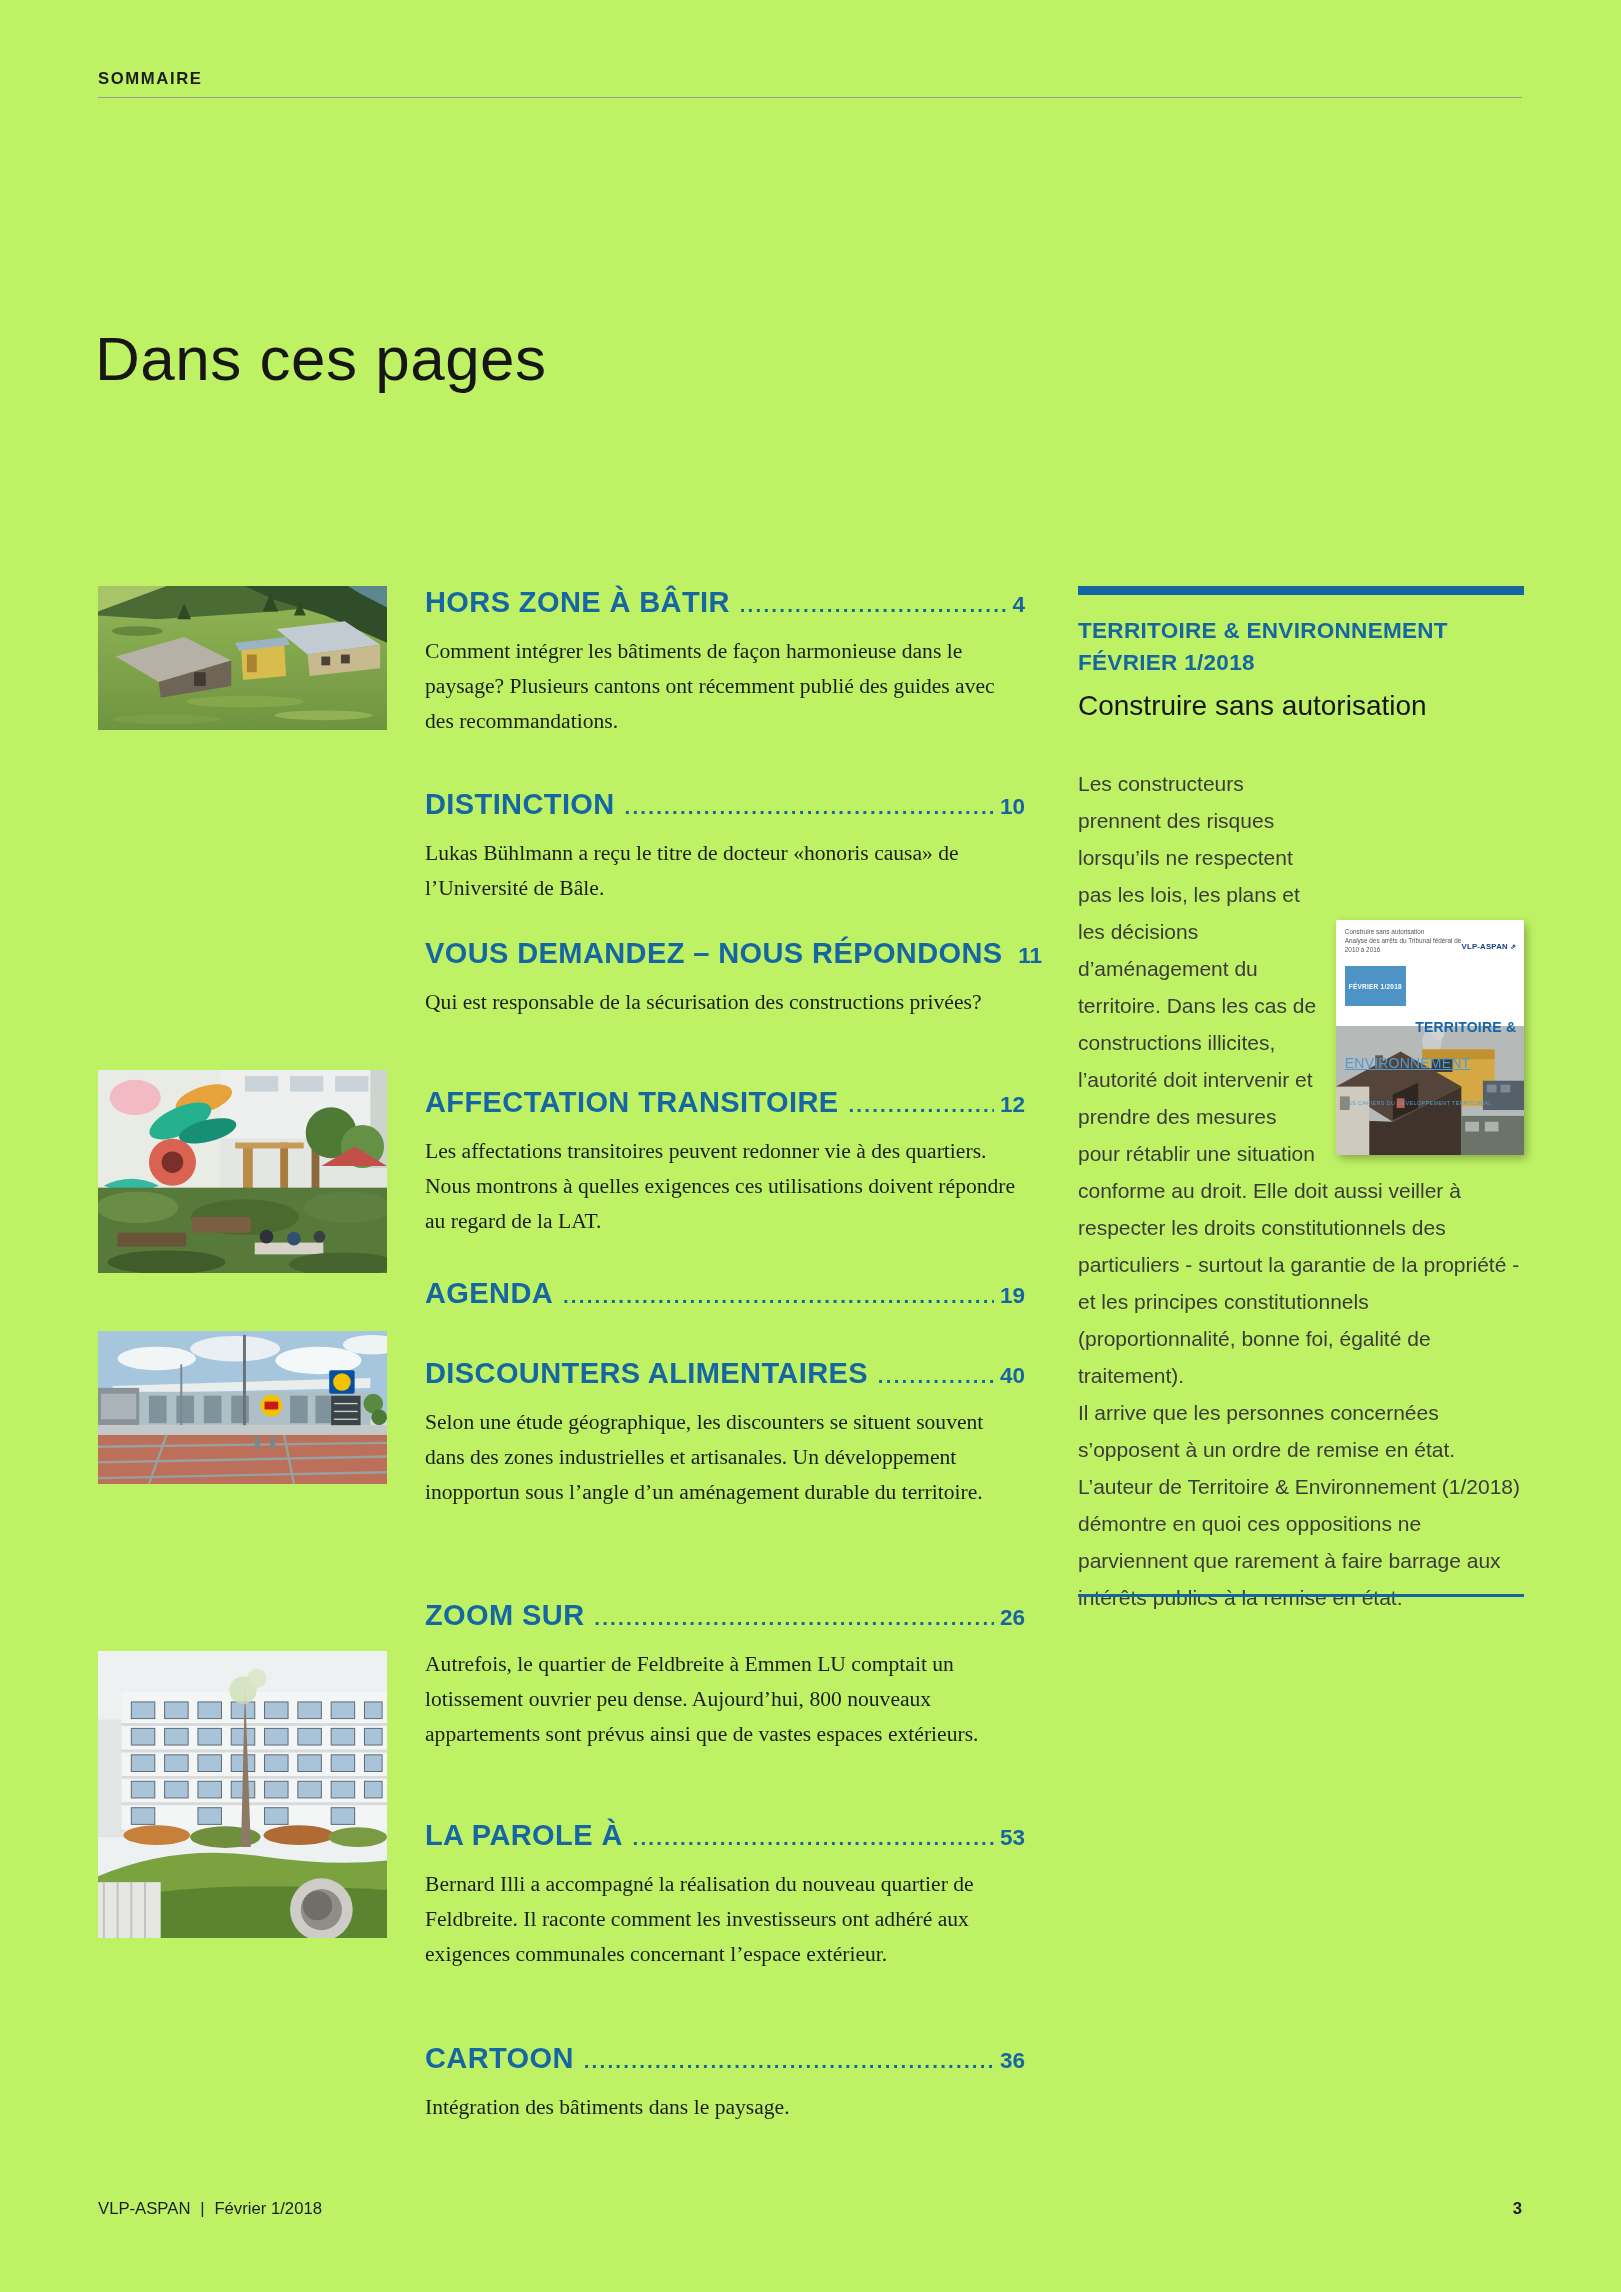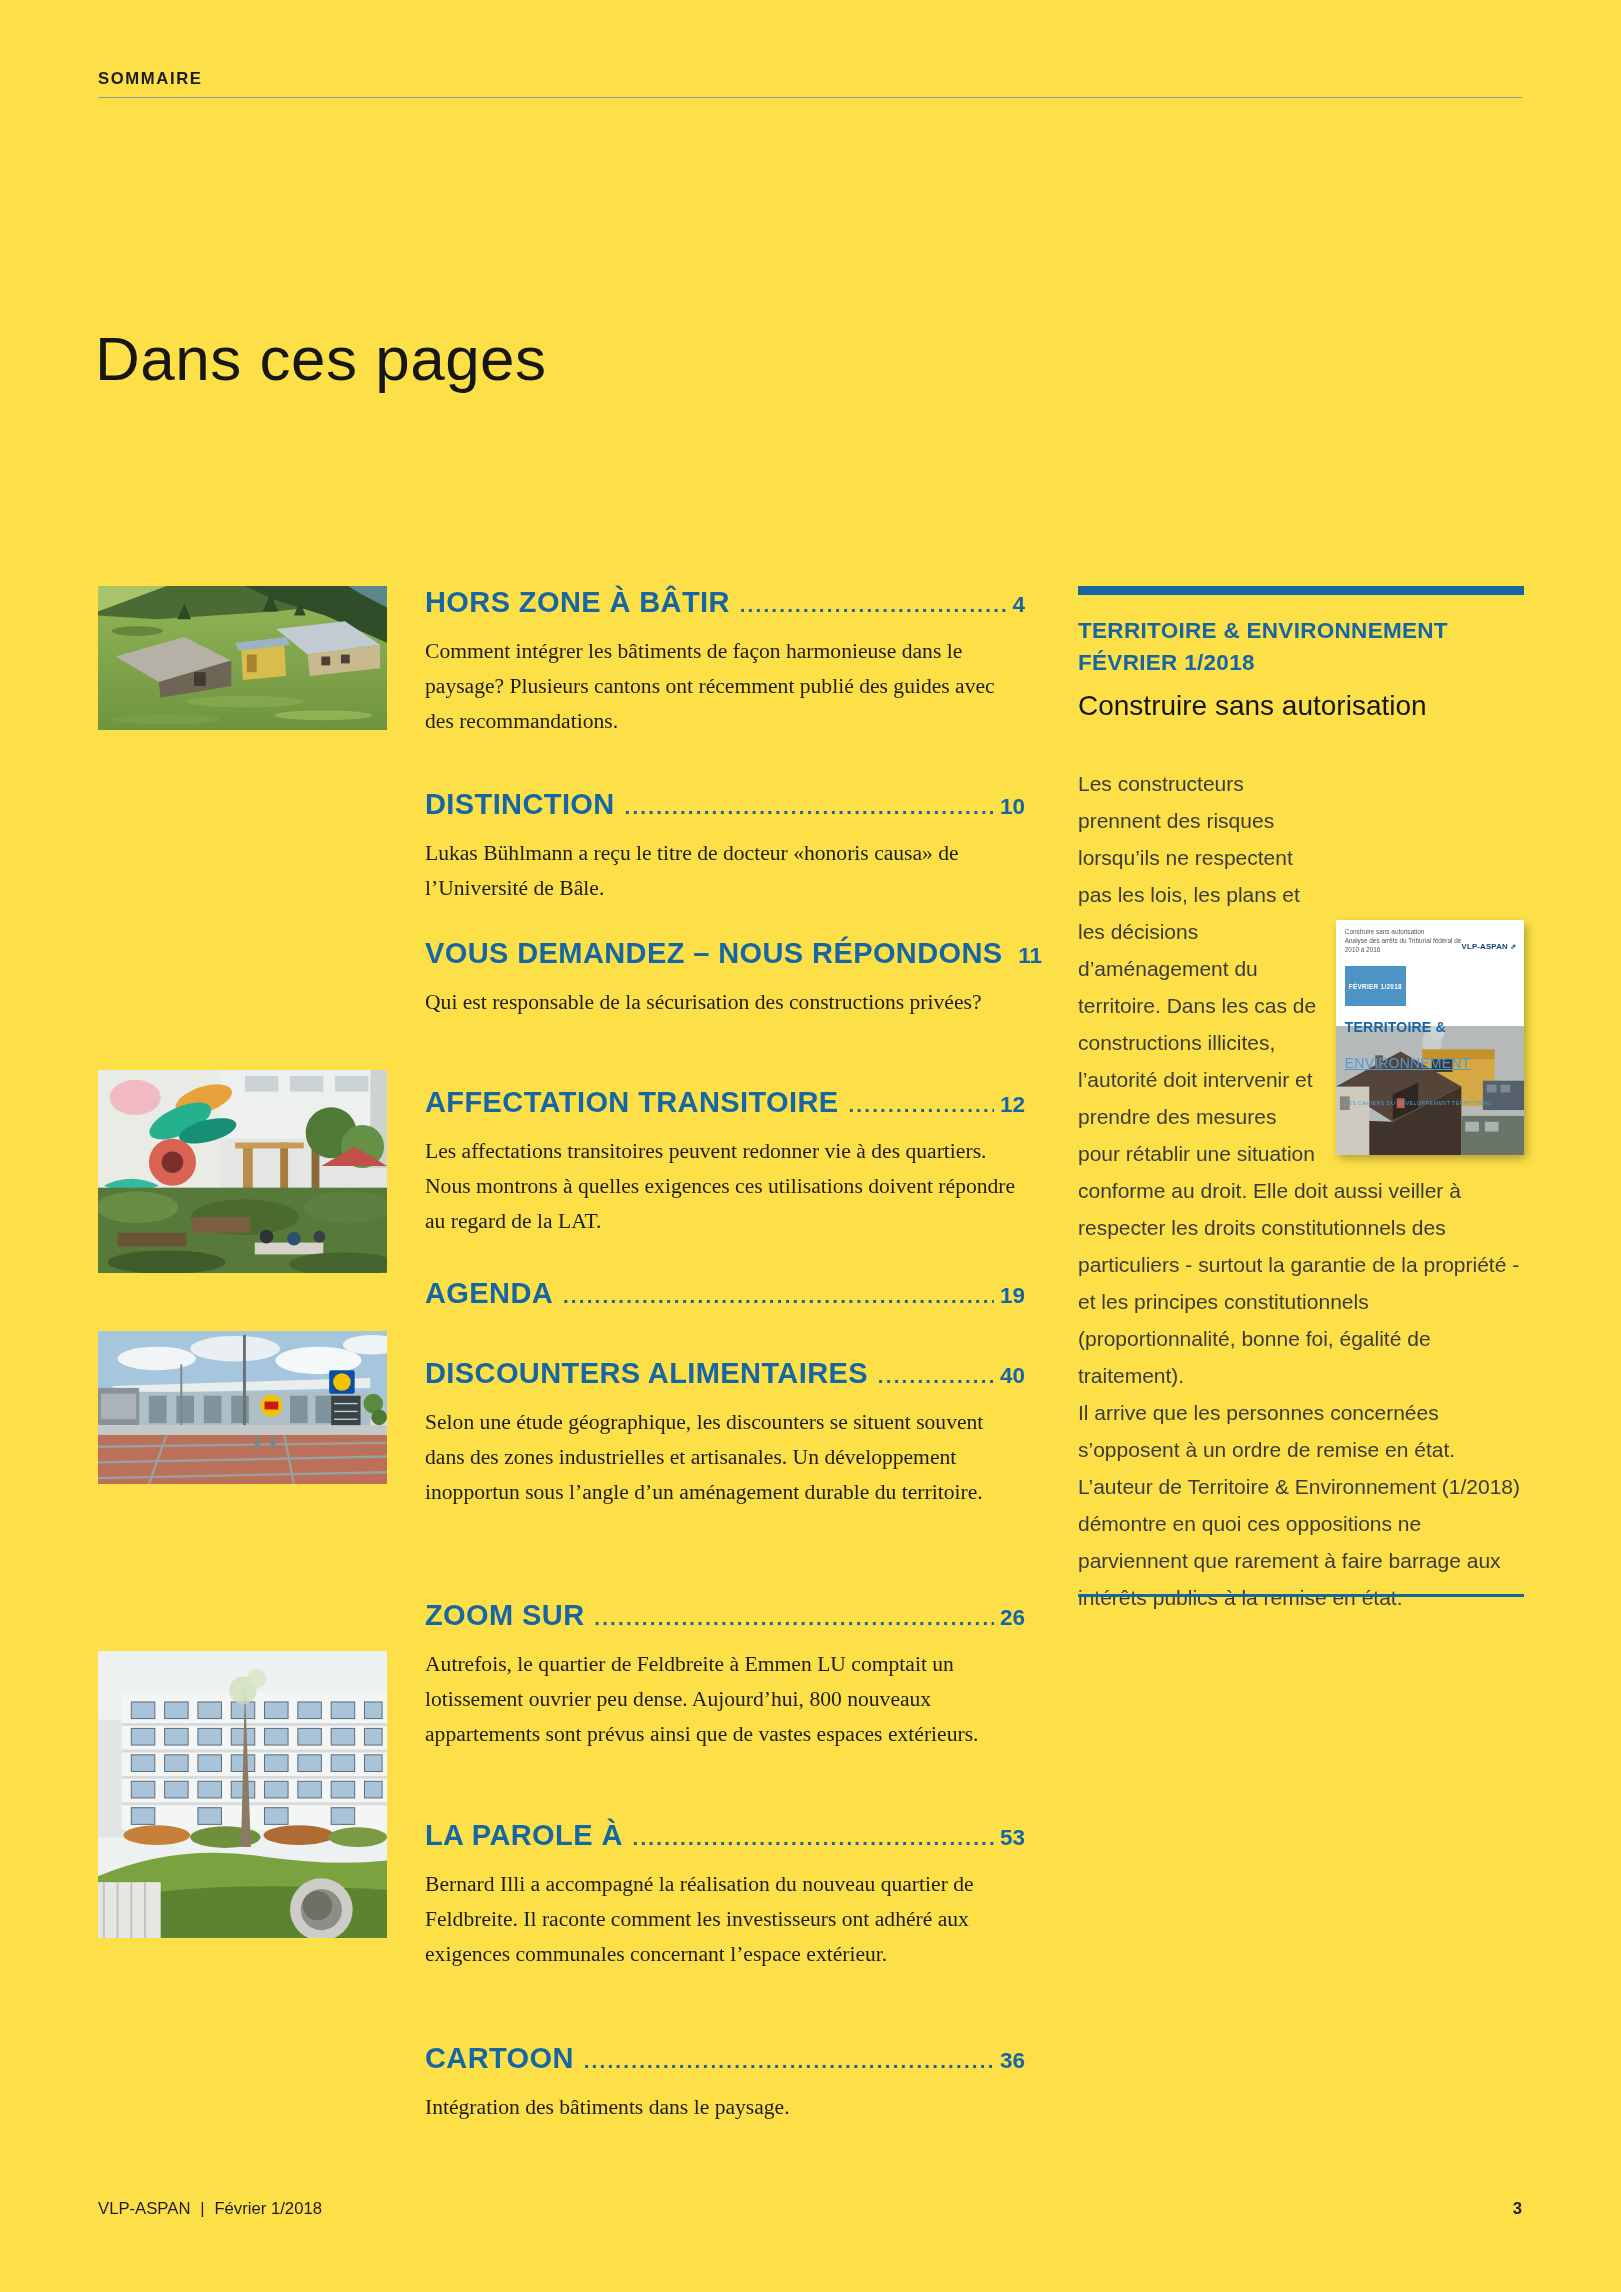--- a/index.html
+++ b/index.html
@@ -1,18 +1,18 @@
 <!DOCTYPE html>
 <html lang="fr"><head>
 <meta charset="utf-8">
 <style>
   html,body{margin:0;padding:0;background:#ffffff;}
   body{width:1621px;height:2293px;position:relative;font-family:"Liberation Sans",sans-serif;
        -webkit-font-smoothing:antialiased;}
-  .page{position:absolute;inset:0;background:#fde047;overflow:hidden;}
+  .page{position:absolute;inset:0;background:#bef264;overflow:hidden;}
 
   
   .kicker{position:absolute;left:98px;top:69px;font-size:16.7px;font-weight:600;
           letter-spacing:1.6px;color:#1d1d1d;}
   .head-rule{position:absolute;left:98px;top:97px;width:1424px;height:1px;background:#9a9a9a;}
 
   
   .page-title{position:absolute;left:95px;top:323px;font-size:62px;font-weight:200;
               color:#161616;letter-spacing:0.5px;}
 
@@ -41,21 +41,21 @@
   .side-body p{margin:0;}
   .cover{float:right;width:188px;margin:155px 0 11.8px 15.7px;background:#fff;
          box-shadow:2.9px 3.9px 8.8px rgba(0,0,0,0.32);position:relative;}
   .cover-top{padding:7.8px 7.8px 3.9px 8.8px;position:relative;height:94px;}
   .cover-kicker{font-size:6.4px;line-height:8.8px;color:#555;width:118px;}
   .cover-brand{position:absolute;top:7.8px;right:7.8px;font-size:7.8px;font-weight:700;
                color:var(--navy);letter-spacing:0.2px;}
   .cover-brand .mark{font-size:6.9px;}
   .cover-issue{display:inline-block;margin-top:11.8px;background:#4e93c6;color:#fff;
                font-size:6.4px;font-weight:700;padding:1.5px 3.9px;letter-spacing:0.3px;}
-  .cover-t1{margin-top:2.9px;font-size:14px;font-weight:700;color:#1764a8;letter-spacing:0.2px;}
+  .cover-t1{margin-top:2.9px;font-size:14px;font-weight:700;color:#1764a8;letter-spacing:0.2px;text-align:right;}
   .cover-t2{font-size:14px;font-weight:400;color:#4d9bd6;margin-top:-1px;letter-spacing:0.2px;text-decoration:underline;}
   .cover-sub{font-size:5.4px;color:#4d9bd6;letter-spacing:0.4px;margin-top:2.9px;}
   .cover-photo{height:129px;overflow:hidden;}
   .cover-photo svg{display:block;width:100%;height:100%;}
   .side-end-rule{position:absolute;left:1078px;top:1594px;width:446px;height:2.9px;
                  background:var(--accent);}
 
   
   .footer-left{position:absolute;left:98px;top:2199px;font-size:16.7px;color:#1d1d1d;}
   .footer-left .sep{display:inline-block;margin:0 9.8px;color:#1d1d1d;}

